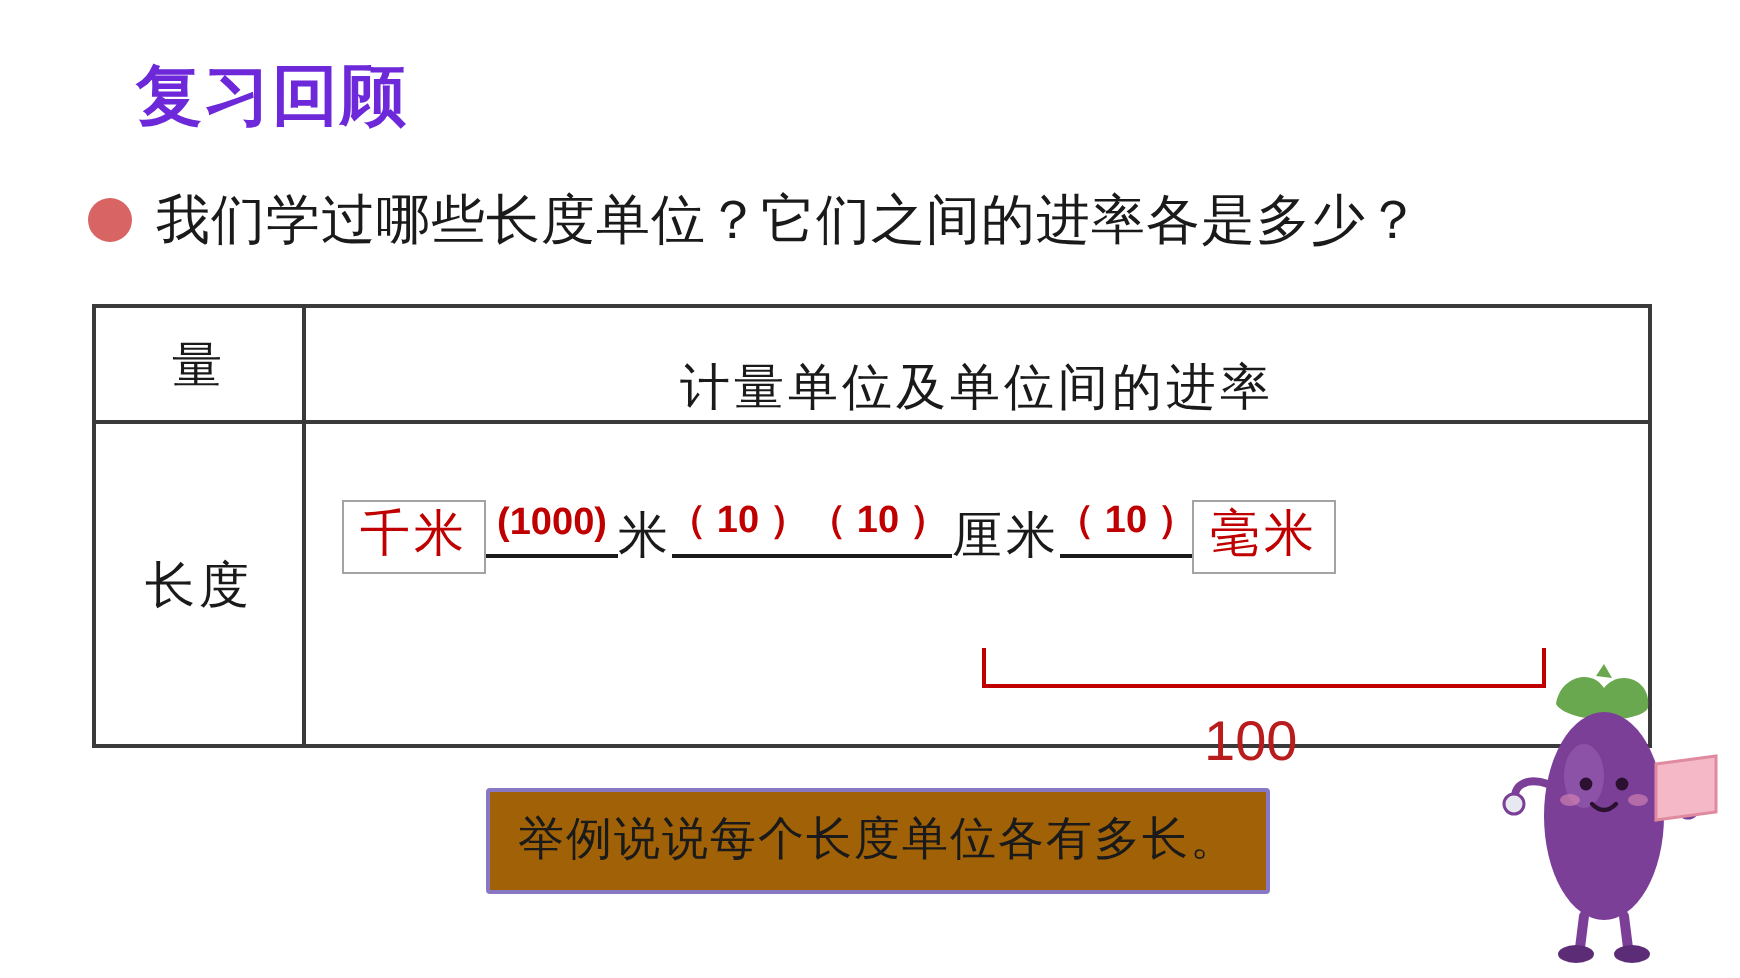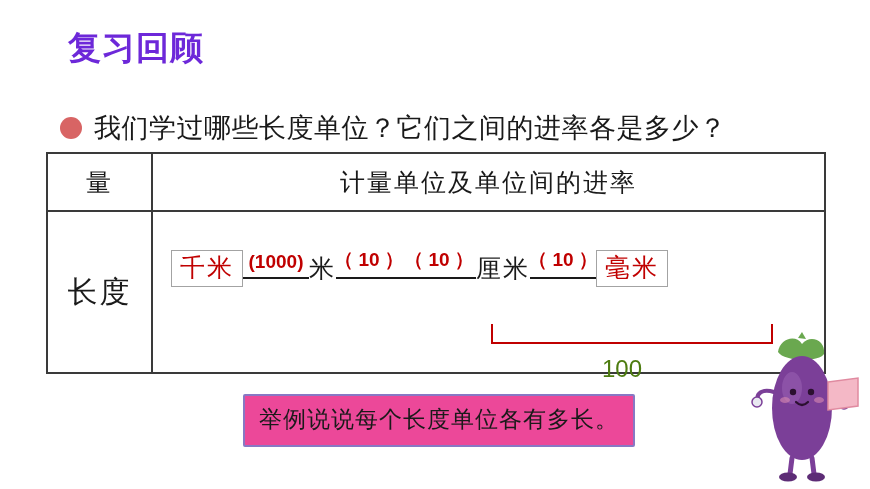--- a/index.html
+++ b/index.html
@@ -23,25 +23,24 @@
     position: absolute;
     left: 68px;
     top: 26px;
     font-size: 33px;
     font-weight: bold;
     color: #6d28d9;
     letter-spacing: 1px;
   }
   .question-row {
     position: absolute;
-    left: 60px;
+    left: 44px;
     top: 92px;
     display: flex;
     align-items: center;
-    margin-top: 18px;
   }
   .bullet-dot {
     width: 22px;
     height: 22px;
     border-radius: 50%;
     background: #d86464;
     margin-right: 12px;
     flex: 0 0 auto;
   }
   .question-text {
@@ -75,31 +74,31 @@
     border-right: 2px solid #3a3a3a;
     display: flex;
     align-items: center;
     justify-content: center;
     box-sizing: border-box;
   }
   .cell-right {
     flex: 1 1 auto;
     position: relative;
     display: flex;
-    align-items: center;
+    align-items: flex-end;
     justify-content: center;
     box-sizing: border-box;
   }
   .head-text {
     font-size: 25px;
     color: #1a1a1a;
     letter-spacing: 2px;
   }
   .row-label {
-    font-size: 30px;
+    font-size: 25px;
     color: #1a1a1a;
     letter-spacing: 2px;
   }
   
   .chain {
     position: absolute;
     left: 18px;
     top: 38px;
     display: flex;
     align-items: flex-end;
@@ -175,30 +174,30 @@
     right: 0;
     top: 0;
     width: 2px;
     height: 20px;
     background: #c00000;
   }
   .brace-value {
     position: absolute;
     left: 449px;
     top: 143px;
-    font-size: 24px;
-    color: #4d7c0f;
+    font-size: 28px;
+    color: #b91c1c;
   }
   
   .callout {
     position: absolute;
     left: 243px;
     top: 394px;
     border: 2px solid #8878c4;
-    background: #ec4899;
+    background: #a16207;
     padding: 8px 14px 10px 14px;
     font-size: 23px;
     color: #1a1a1a;
     letter-spacing: 1px;
     border-radius: 2px;
   }
   
   .mascot {
     position: absolute;
     left: 740px;

